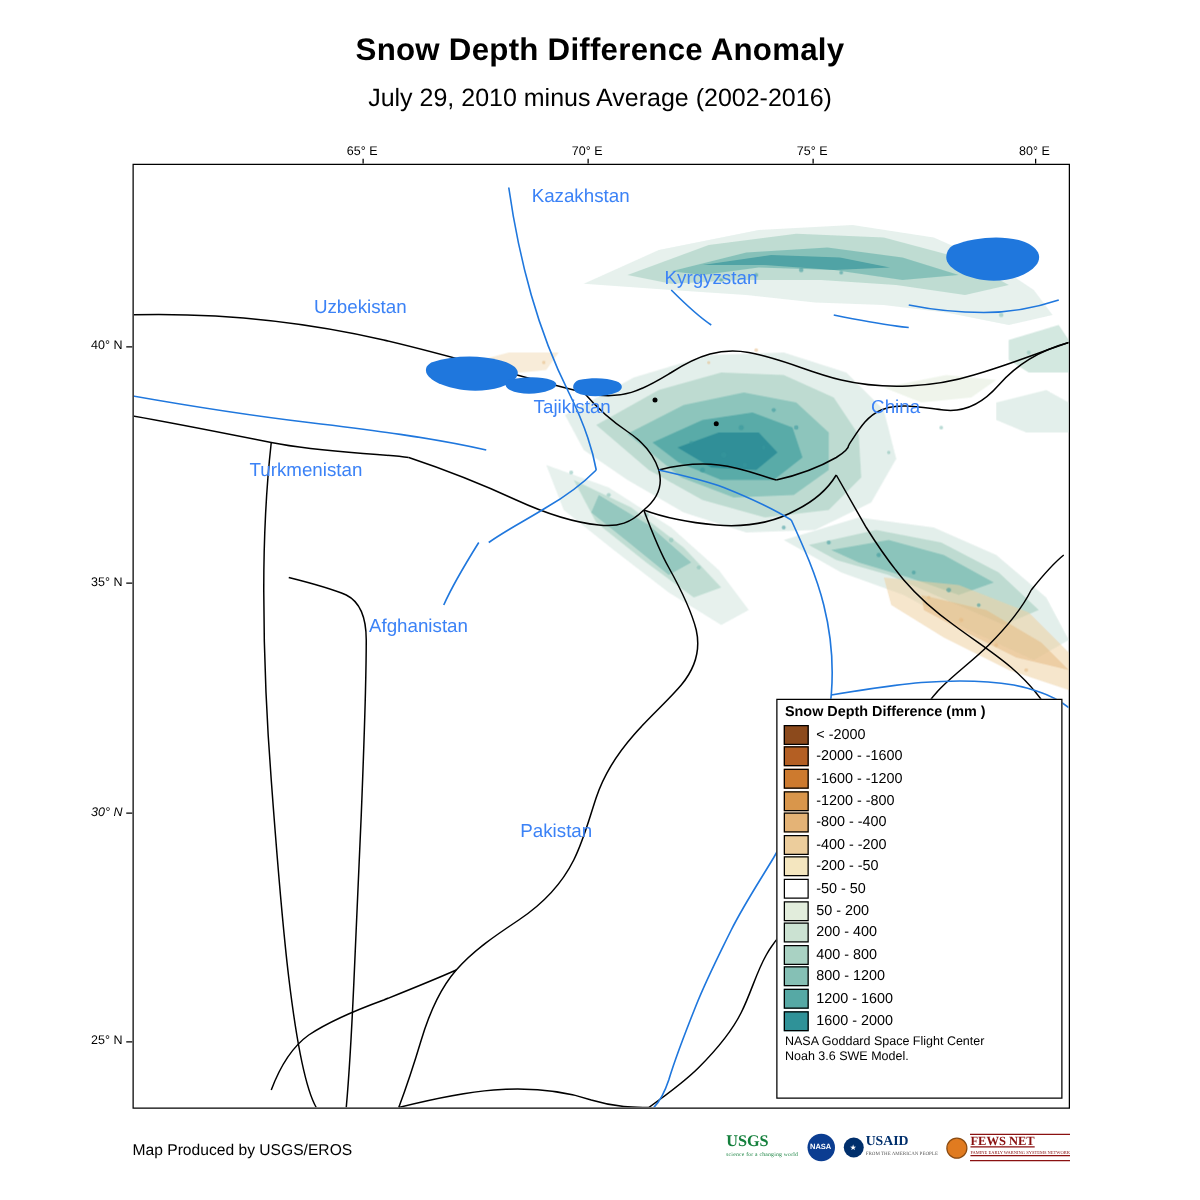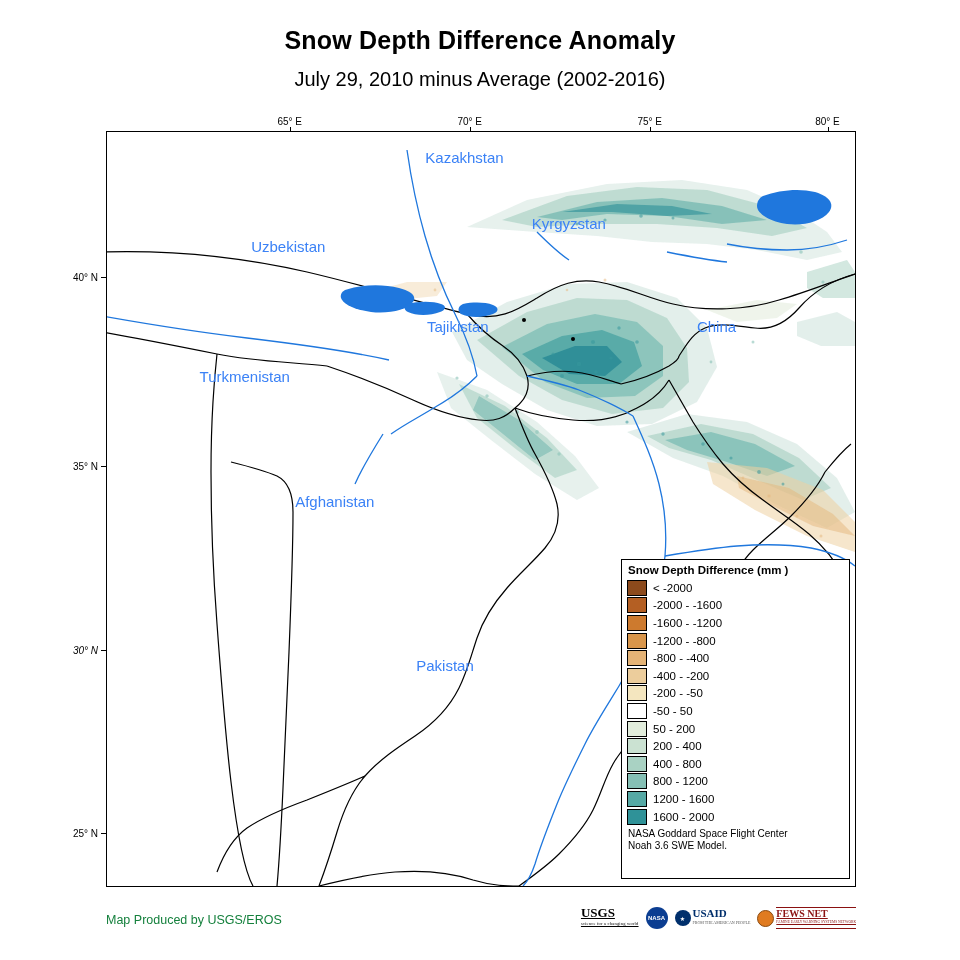--- a/index.html
+++ b/index.html
@@ -117,42 +117,41 @@
     margin-left: 1px;
     white-space: pre-line;
   }
 
   
   #footer-credit {
     position: absolute;
     left: 106px;
     top: 913px;
     font-size: 12.5px;
-    color: #15803d;
+    color: #000000;
   }
   #logos {
     position: absolute;
     right: 104px;
     top: 906px;
     display: flex;
     align-items: center;
     gap: 7px;
   }
   .logo {
     display: flex;
     align-items: center;
     height: 24px;
   }
   .logo-usgs {
-    color: #000000;
+    color: #15803d;
     font-weight: bold;
     font-size: 13px;
     line-height: 11px;
     font-family: "Liberation Serif", serif;
-    text-decoration: underline;
   }
   .logo-usgs small {
     display: block;
     font-size: 4.5px;
     font-weight: normal;
     letter-spacing: 0.2px;
   }
   .logo-nasa {
     width: 22px; height: 22px; border-radius: 50%;
     background: #0b3d91; color: #fff;

